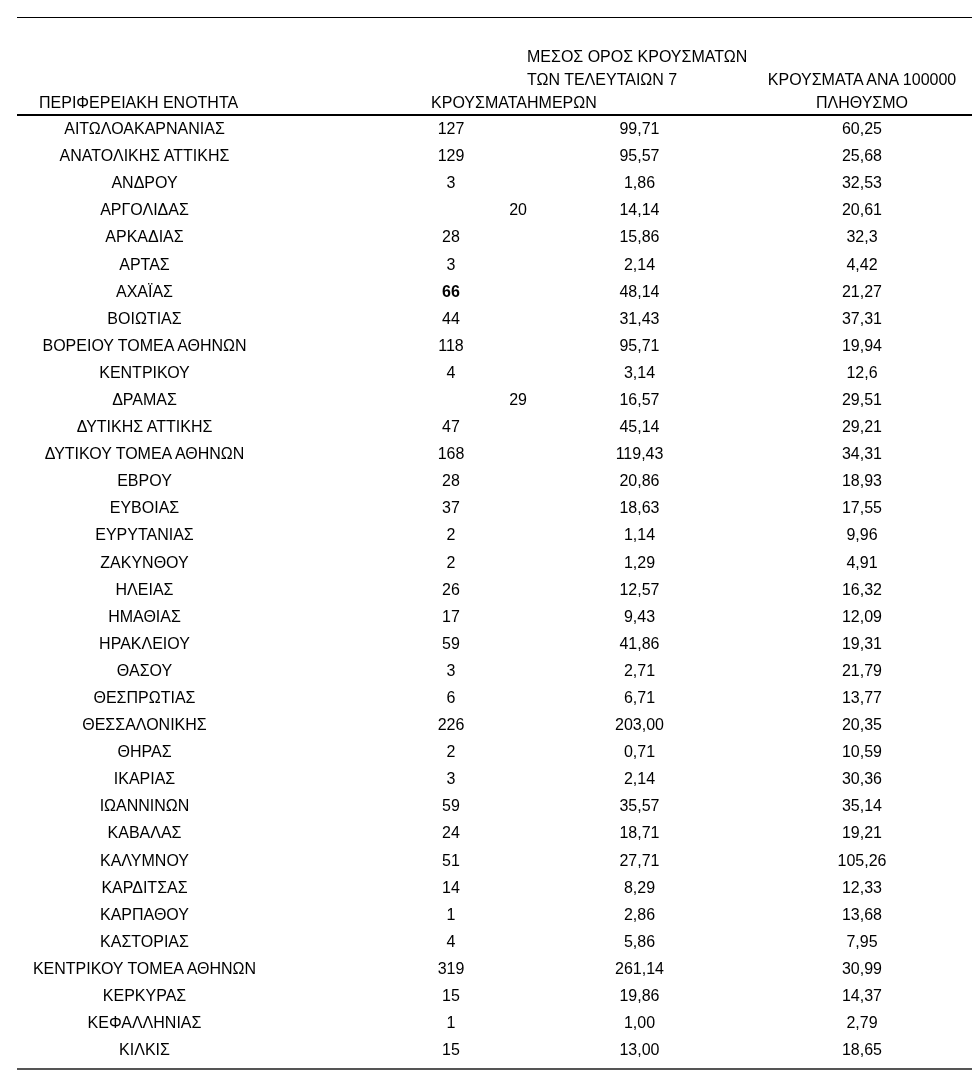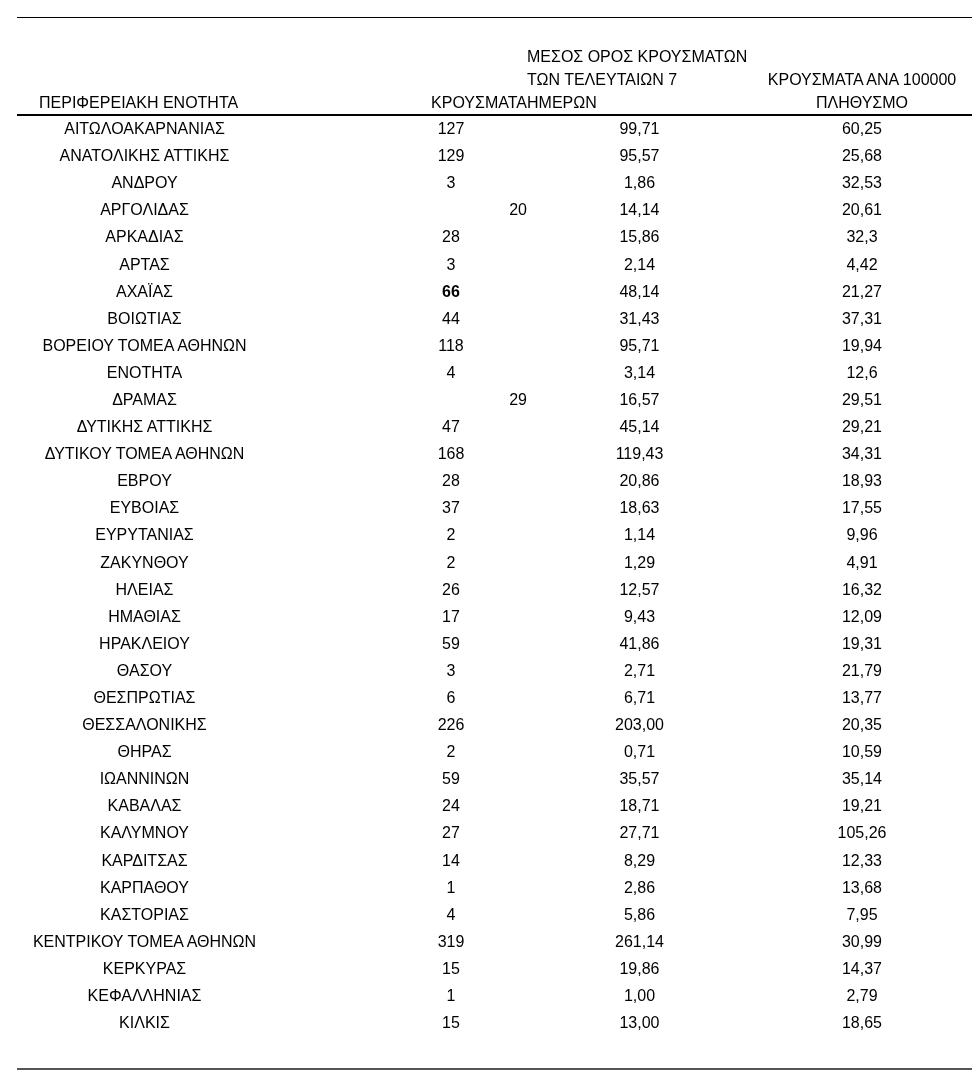--- a/index.html
+++ b/index.html
@@ -97,21 +97,21 @@
         <td>31,43</td>
         <td>37,31</td>
       </tr>
       <tr>
         <td class="name">ΒΟΡΕΙΟΥ ΤΟΜΕΑ ΑΘΗΝΩΝ</td>
         <td style="padding-left: 98px;">118</td>
         <td>95,71</td>
         <td>19,94</td>
       </tr>
       <tr>
-        <td class="name">ΕΝΟΤΗΤΑ</td>
+        <td class="name">ΚΕΝΤΡΙΚΟΥ</td>
         <td style="padding-left: 98px;">4</td>
         <td>3,14</td>
         <td>12,6</td>
       </tr>
       <tr>
         <td class="name">ΔΡΑΜΑΣ</td>
         <td style="padding-left: 98px; text-align: right;">29</td>
         <td>16,57</td>
         <td>29,51</td>
       </tr>
@@ -187,34 +187,40 @@
         <td>203,00</td>
         <td>20,35</td>
       </tr>
       <tr>
         <td class="name">ΘΗΡΑΣ</td>
         <td style="padding-left: 98px;">2</td>
         <td>0,71</td>
         <td>10,59</td>
       </tr>
       <tr>
+        <td class="name">ΙΚΑΡΙΑΣ</td>
+        <td style="padding-left: 98px;">3</td>
+        <td>2,14</td>
+        <td>30,36</td>
+      </tr>
+      <tr>
         <td class="name">ΙΩΑΝΝΙΝΩΝ</td>
         <td style="padding-left: 98px;">59</td>
         <td>35,57</td>
         <td>35,14</td>
       </tr>
       <tr>
         <td class="name">ΚΑΒΑΛΑΣ</td>
         <td style="padding-left: 98px;">24</td>
         <td>18,71</td>
         <td>19,21</td>
       </tr>
       <tr>
         <td class="name">ΚΑΛΥΜΝΟΥ</td>
-        <td style="padding-left: 98px;">27</td>
+        <td style="padding-left: 98px;">51</td>
         <td>27,71</td>
         <td>105,26</td>
       </tr>
       <tr>
         <td class="name">ΚΑΡΔΙΤΣΑΣ</td>
         <td style="padding-left: 98px;">14</td>
         <td>8,29</td>
         <td>12,33</td>
       </tr>
       <tr>

